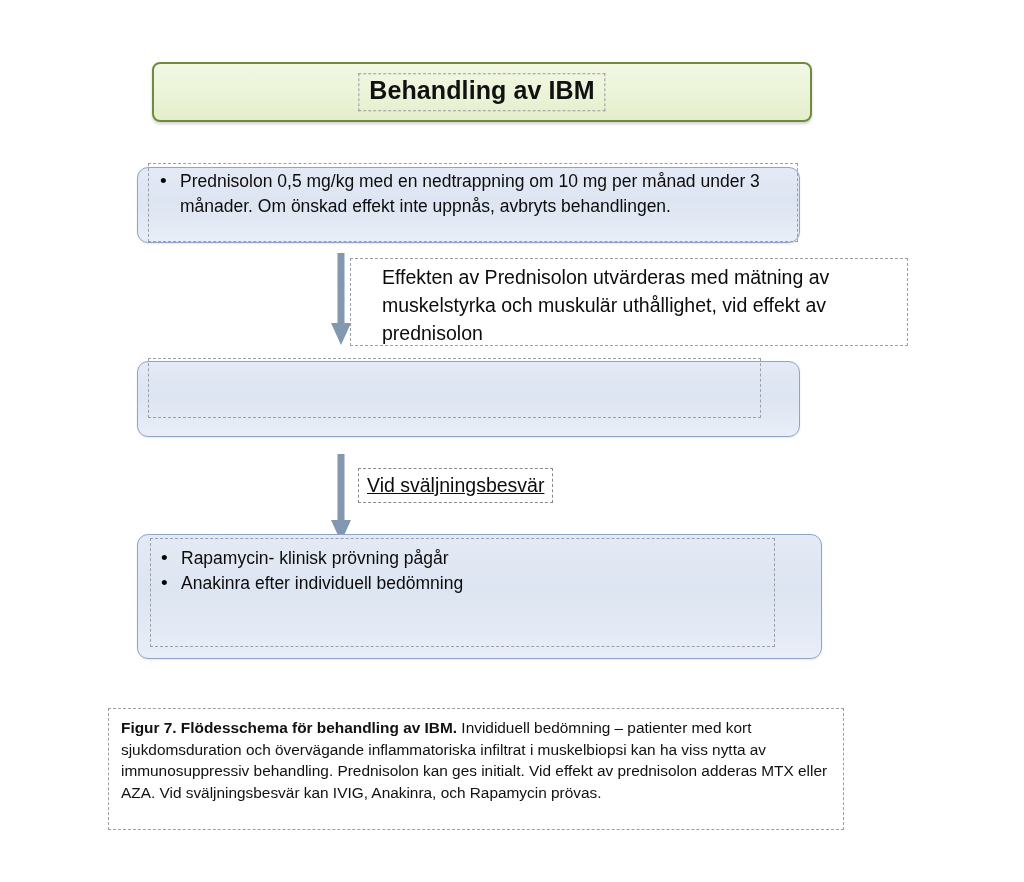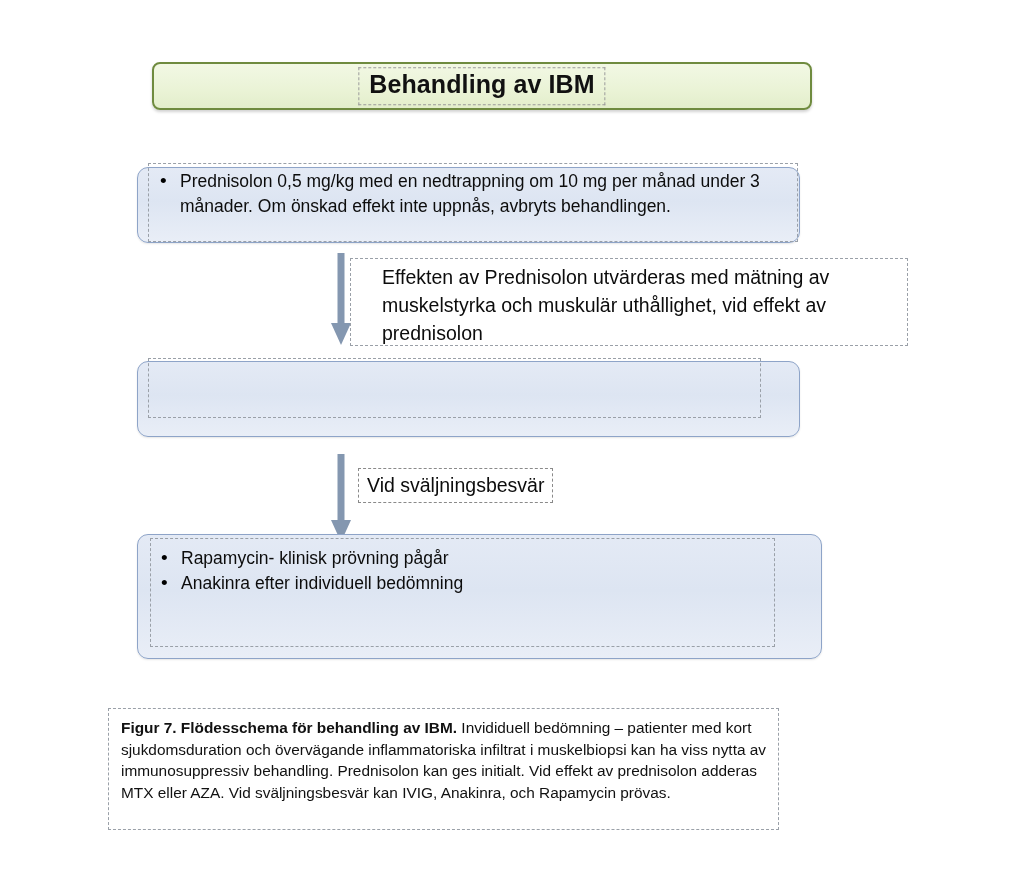--- a/index.html
+++ b/index.html
@@ -23,21 +23,21 @@
     height: 882px;
     background: #ffffff;
   }
 
   
   .title-box {
     position: absolute;
     left: 152px;
     top: 62px;
     width: 660px;
-    height: 48px;
+    height: 60px;
     border: 2px solid #6f8b3f;
     border-radius: 8px;
     background: linear-gradient(180deg, #f2f8e4 0%, #eaf3d6 60%, #e3eecb 100%);
     box-shadow: 0 2px 3px rgba(0,0,0,0.18);
     box-sizing: border-box;
   }
   .title-inner {
     position: absolute;
     left: 50%;
     top: 50%;
@@ -112,28 +112,29 @@
     border: 1.3px dashed #8a8a8a;
     box-sizing: border-box;
     padding: 3px 8px 4px 8px;
     background: transparent;
     white-space: nowrap;
   }
   .label-text {
     font-size: 19.5px;
     line-height: 26px;
     color: #0c0c0c;
+    text-decoration: underline;
   }
 
   
   .caption-box {
     position: absolute;
     left: 108px;
     top: 708px;
-    width: 671px;
+    width: 736px;
     height: 122px;
     border: 1.3px dashed #9aa0a8;
     box-sizing: border-box;
     padding: 8px 5px 6px 12px;
     background: transparent;
   }
   .caption-text {
     font-size: 15.4px;
     line-height: 21.5px;
     color: #111111;

